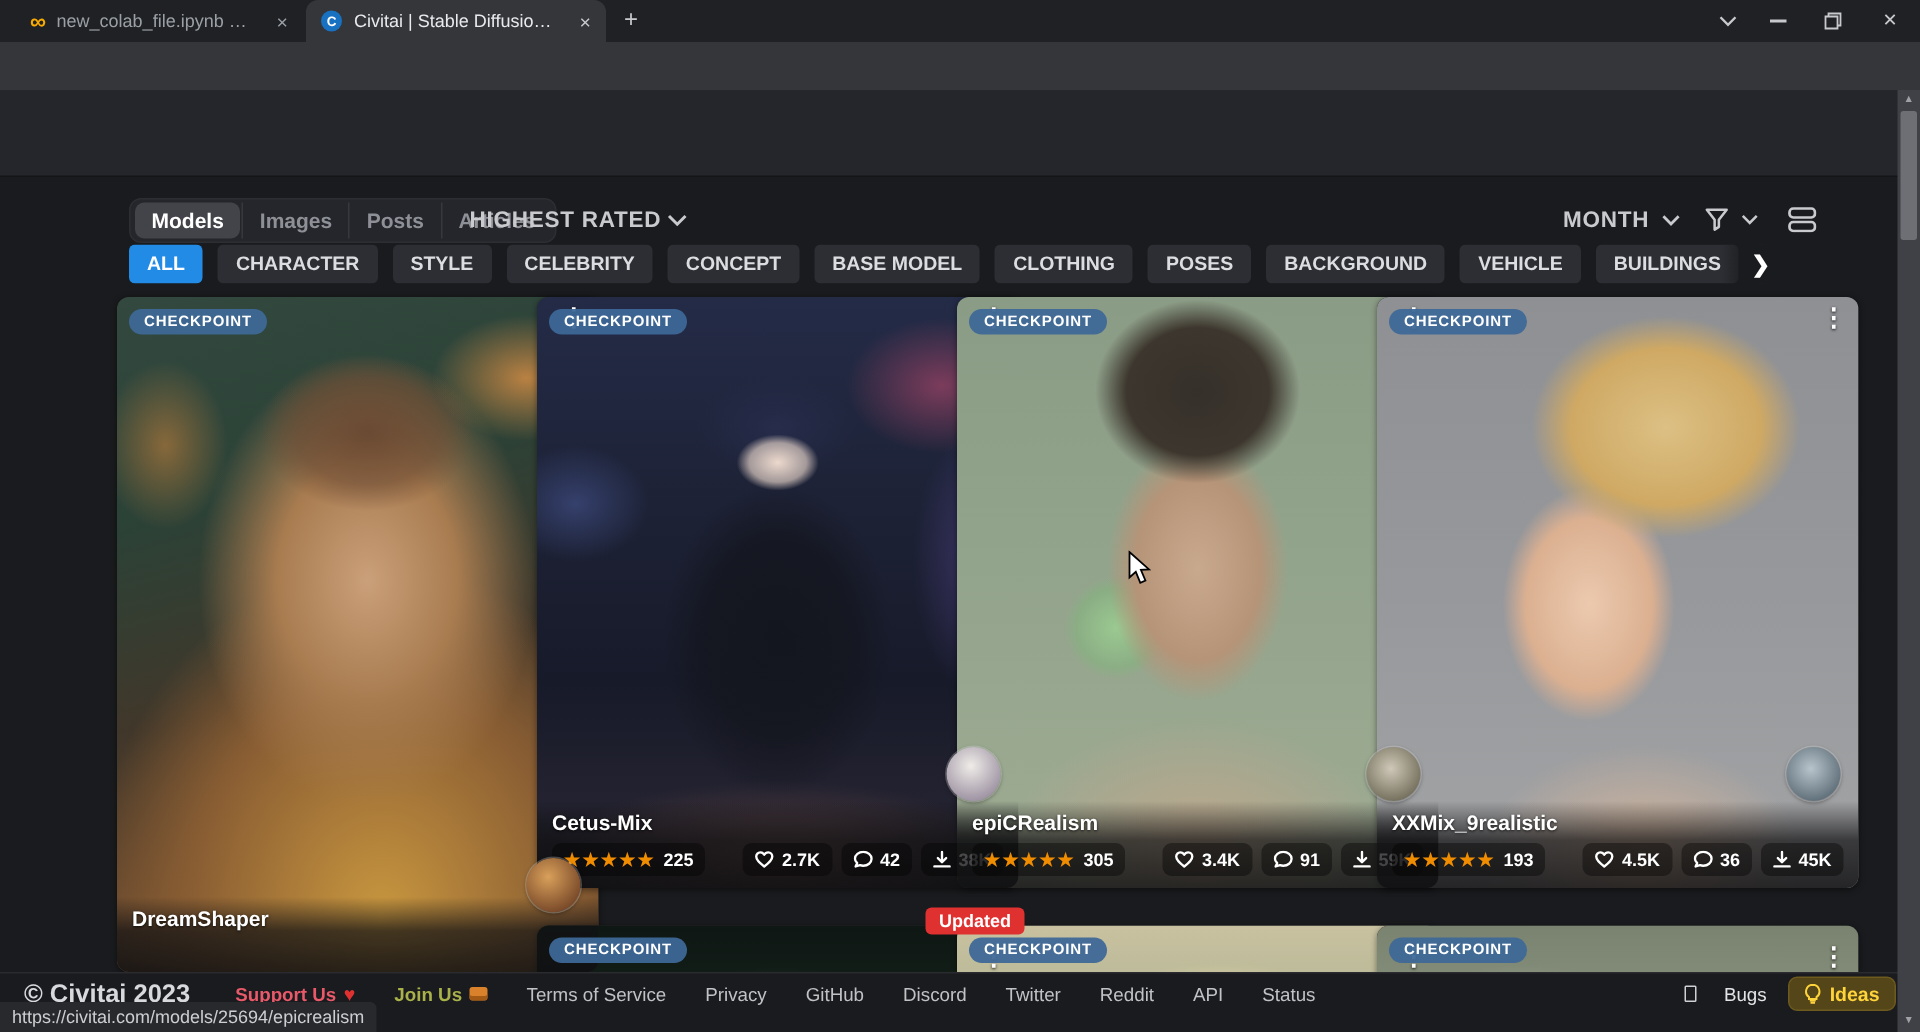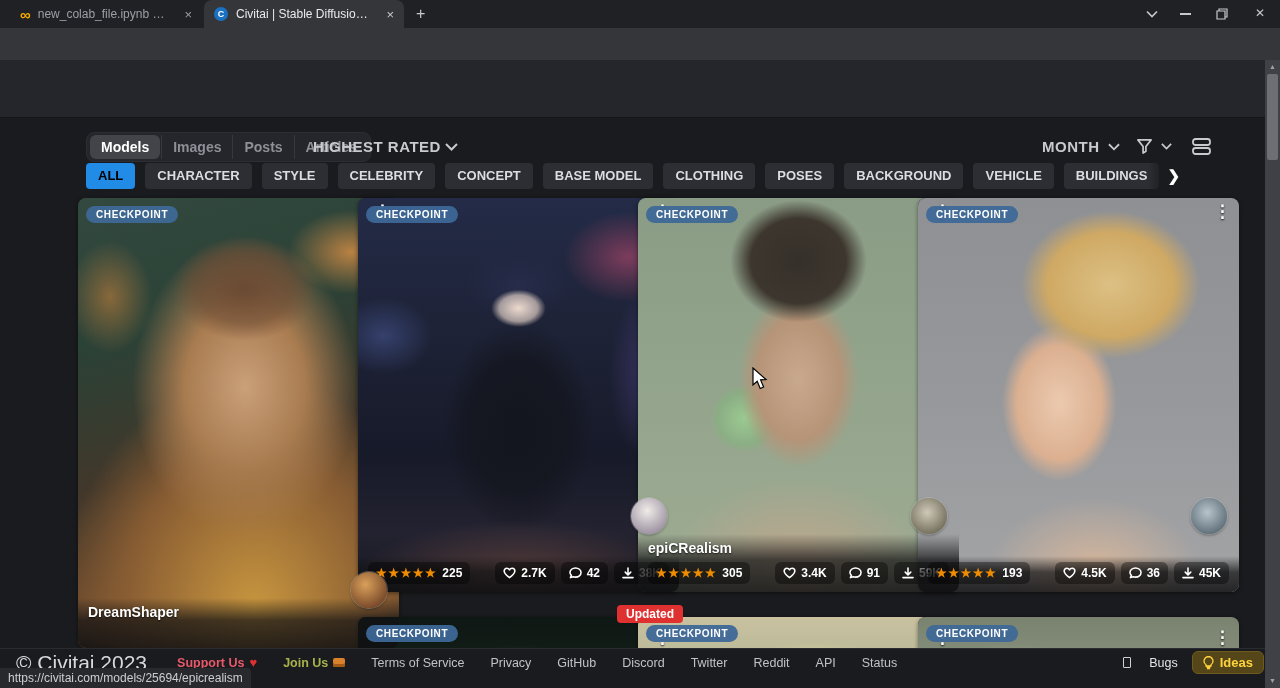--- a/index.html
+++ b/index.html
@@ -51,21 +51,21 @@
   .seg-item{padding:4px 11px;font-size:14px;font-weight:600;color:#8e9097;white-space:nowrap}
   .seg-item.on{background:#42444a;border-radius:6px;color:#fff;font-weight:700;margin:0 1px}
   .seg-item+.seg-item:not(.on){border-left:1px solid #37383d}
   .sort-label{position:absolute;left:313px;top:20px;font-size:15px;font-weight:800;color:#c9cace;
     letter-spacing:.5px;display:flex;align-items:center;gap:4px}
   .right-ctrls{position:absolute;left:1042px;top:20px;display:flex;align-items:center;gap:8px;
     font-size:15px;font-weight:800;color:#c9cace;letter-spacing:.5px}
   .chips{position:absolute;left:86px;top:45px;width:1092px;height:26px;display:flex;gap:10px;overflow:hidden}
   .chip{height:26px;line-height:26px;padding:0 12px;background:#2C2E33;border-radius:4px;color:#dcdde0;
     font-size:13px;font-weight:700;white-space:nowrap;flex:0 0 auto}
-  .chip.on{background:#228be6;color:#000000}
+  .chip.on{background:#228be6;color:#ffffff}
   .chips-more{position:absolute;left:1148px;top:45px;width:32px;height:26px;color:#fff;font-size:15px;
     font-weight:700;display:flex;align-items:center;justify-content:flex-end;
     background:linear-gradient(90deg,rgba(26,27,30,0),#1A1B1E 55%)}
 
   
   .card{position:absolute;width:321px;border-radius:8px;overflow:hidden;background:#26272b;
     box-shadow:0 1px 4px rgba(0,0,0,.45)}
   .card .img{position:absolute;left:0;top:0;right:0;bottom:0}
   .badge{position:absolute;top:8px;left:8px;background:rgba(62,104,151,.94);color:#fff;font-size:10px;
     font-weight:700;letter-spacing:.6px;padding:3px 10px;border-radius:9px;z-index:3}
@@ -126,21 +126,21 @@
   .img4b{background:radial-gradient(90px 34px at 30% 90%,#9aa08e,transparent 80%),
     linear-gradient(180deg,#79836f,#8a927e)}
   .av1{background:radial-gradient(circle at 40% 35%,#d9a05a,#7a4a2a 75%)}
   .av2{background:radial-gradient(circle at 45% 35%,#efece8,#9a8fa0 80%)}
   .av3{background:radial-gradient(circle at 45% 40%,#cfc8b8,#6f6a58 80%)}
   .av4{background:radial-gradient(circle at 45% 40%,#b8c4cc,#5a6a74 80%)}
 
   
   .footer{position:absolute;left:0;top:648px;width:1280px;height:28px;background:#1A1B1E;
     border-top:1px solid #2a2b2f;display:flex;align-items:center;padding:0 16px;gap:26px;font-size:12.5px}
-  .f-copy{font-size:21px;font-weight:400;color:#d8d9dc;margin-right:4px}
+  .f-copy{font-size:17px;font-weight:700;color:#d8d9dc;margin-right:4px}
   .f-link{color:#c1c2c5;white-space:nowrap}
   .f-support{color:#e8596a;font-weight:600;display:flex;align-items:center;gap:5px}
   .f-join{color:#a9b24a;font-weight:600;display:flex;align-items:center;gap:5px}
   .f-right{margin-left:auto;display:flex;align-items:center;gap:14px}
   .f-bugs{display:flex;align-items:center;gap:18px;color:#e3e4e6}
   .bug-box{width:8px;height:11px;border:1.5px solid #d0d1d4;border-radius:1px;display:inline-block}
   .ideas-badge{display:flex;align-items:center;gap:6px;background:#55461a;border:1px solid #6d5a1e;
     border-radius:6px;padding:3px 10px;color:#ffd43b;font-size:13px;font-weight:700}
   .statusbub{position:absolute;left:0;top:668px;height:20px;background:#28292c;color:#cdced1;
     font-size:12px;display:flex;align-items:center;padding:0 8px;border-top-right-radius:4px;z-index:9}
@@ -292,20 +292,21 @@
         <div class="card-title" style="margin-bottom:16px">DreamShaper</div>
       </div>
     </div>
 
     <div class="card" style="left:358px;top:80px;height:394px">
       <div class="img img2"></div>
       <span class="badge">CHECKPOINT</span>
       <span class="dots">⋮</span>
       <div class="avatar av2" style="right:12px;bottom:58px"></div>
       <div class="overlay">
+        <div class="card-title">Cetus-Mix</div>
         <div class="stats">
           <span class="schip">
               <span class="stars">★★★★★</span>
               <span>225</span>
             </span>
           <span class="sgroup">
             <span class="schip">
                 <svg width="13" height="12" viewBox="0 0 14 13">
                   <path class="sicon" d="M7 11.5 C3.5 9 1.2 6.7 1.2 4.4 C1.2 2.7 2.5 1.4 4.1 1.4 C5.3 1.4 6.4 2 7 3.1 C7.6 2 8.7 1.4 9.9 1.4 C11.5 1.4 12.8 2.7 12.8 4.4 C12.8 6.7 10.5 9 7 11.5 Z"></path>
                 </svg>
@@ -363,20 +364,21 @@
         </div>
       </div>
     </div>
 
     <div class="card" style="left:918px;top:80px;height:394px">
       <div class="img img4"></div>
       <span class="badge">CHECKPOINT</span>
       <span class="dots">⋮</span>
       <div class="avatar av4" style="right:12px;bottom:58px"></div>
       <div class="overlay">
+        <div class="card-title">XXMix_9realistic</div>
         <div class="stats">
           <span class="schip">
               <span class="stars">★★★★★</span>
               <span>193</span>
             </span>
           <span class="sgroup">
             <span class="schip">
                 <svg width="13" height="12" viewBox="0 0 14 13">
                   <path class="sicon" d="M7 11.5 C3.5 9 1.2 6.7 1.2 4.4 C1.2 2.7 2.5 1.4 4.1 1.4 C5.3 1.4 6.4 2 7 3.1 C7.6 2 8.7 1.4 9.9 1.4 C11.5 1.4 12.8 2.7 12.8 4.4 C12.8 6.7 10.5 9 7 11.5 Z"></path>
                 </svg>

